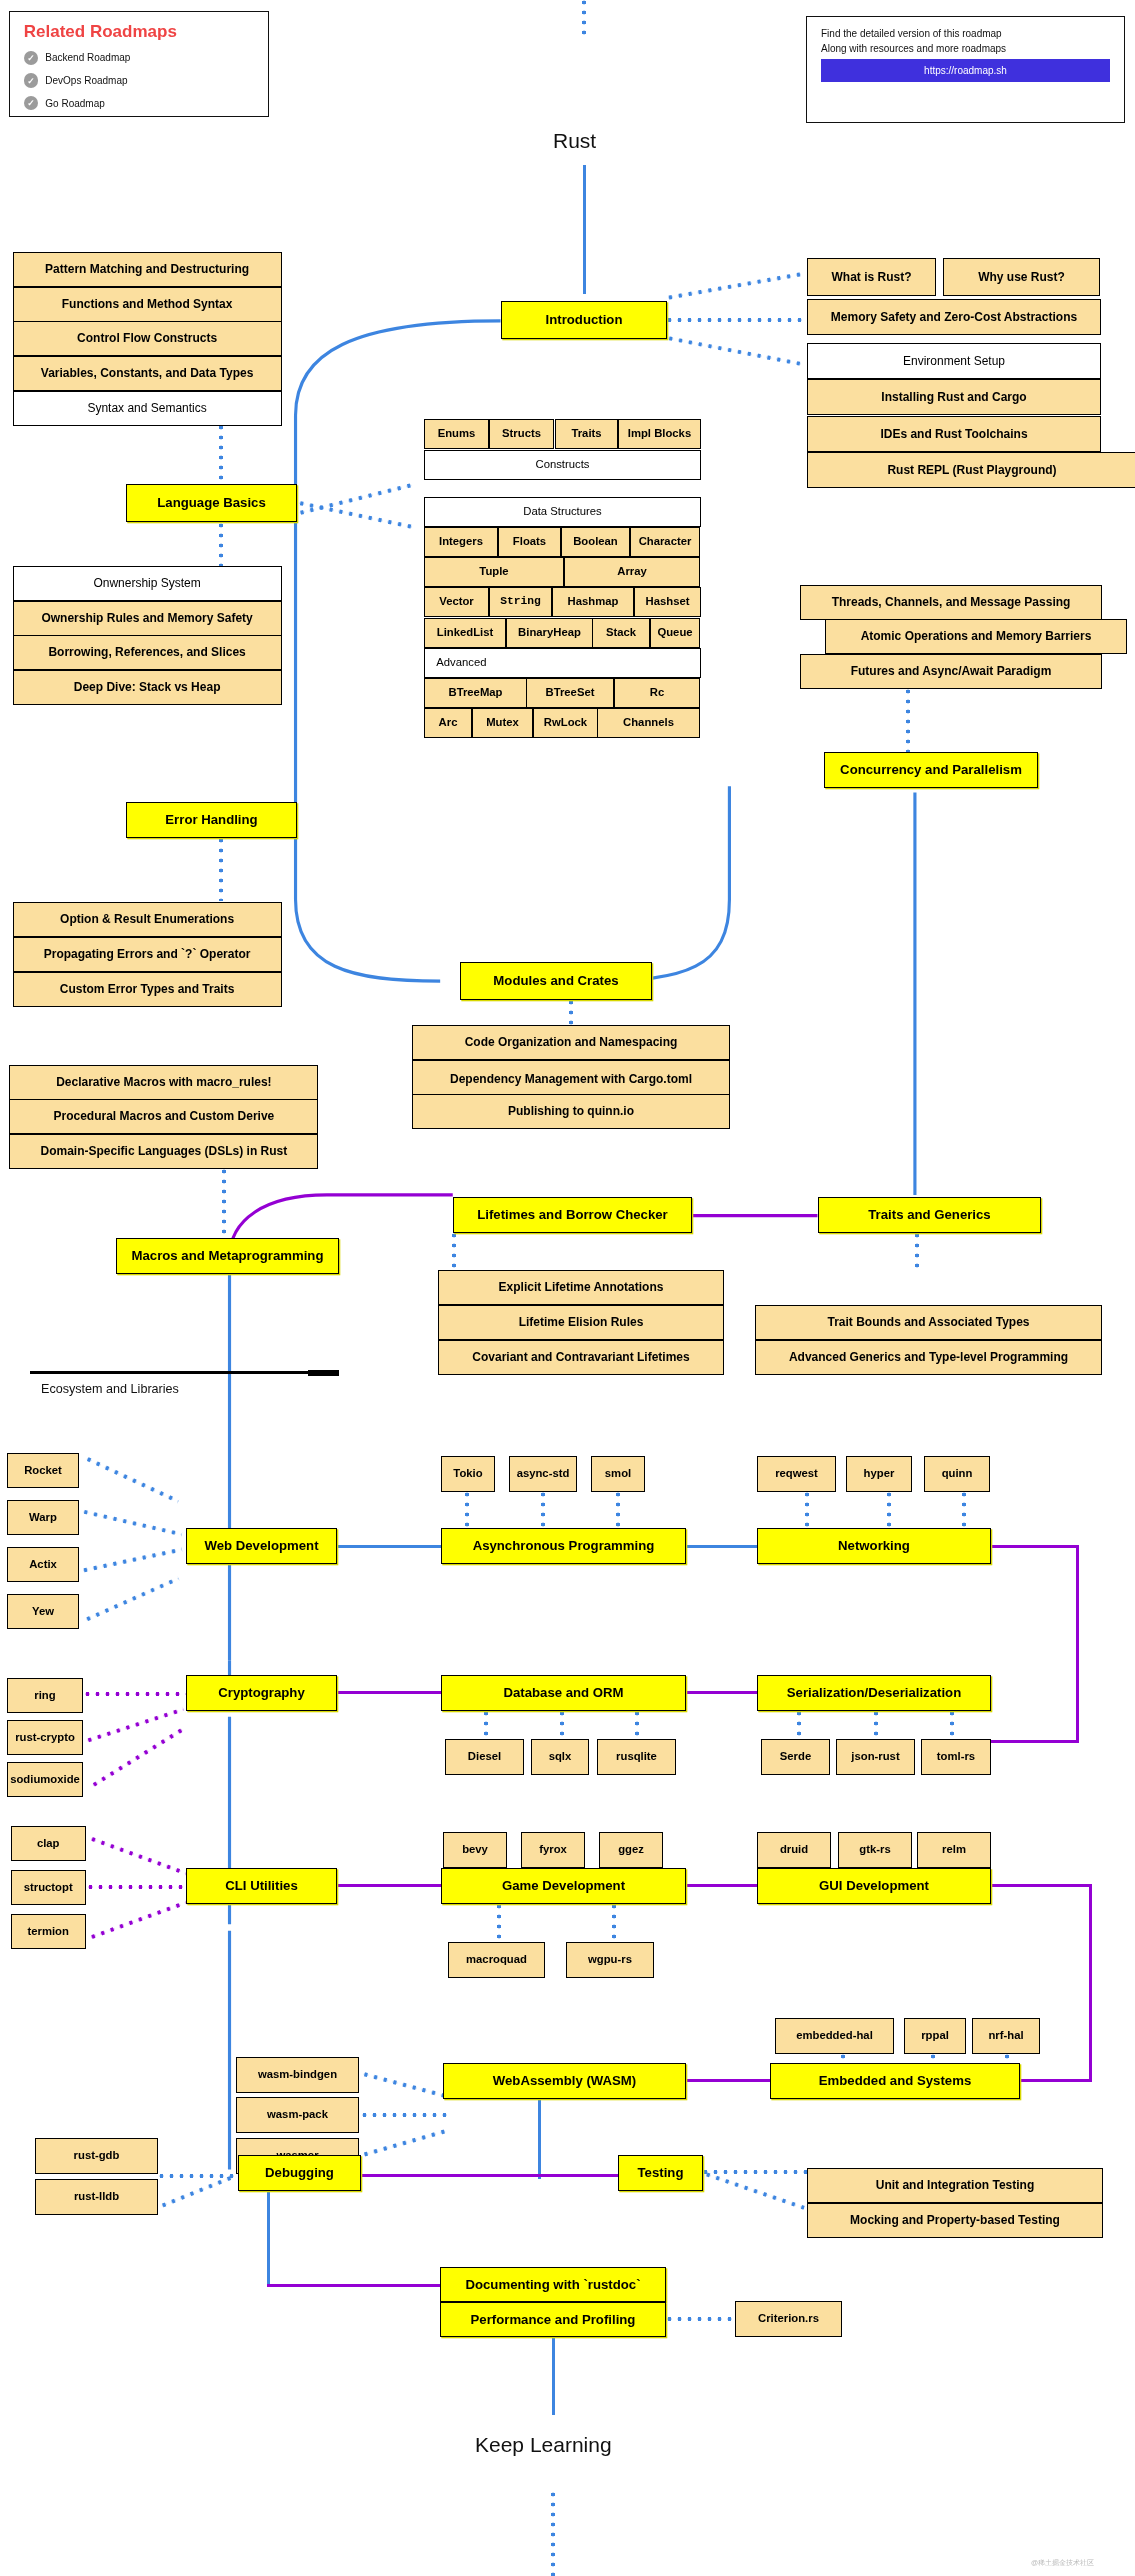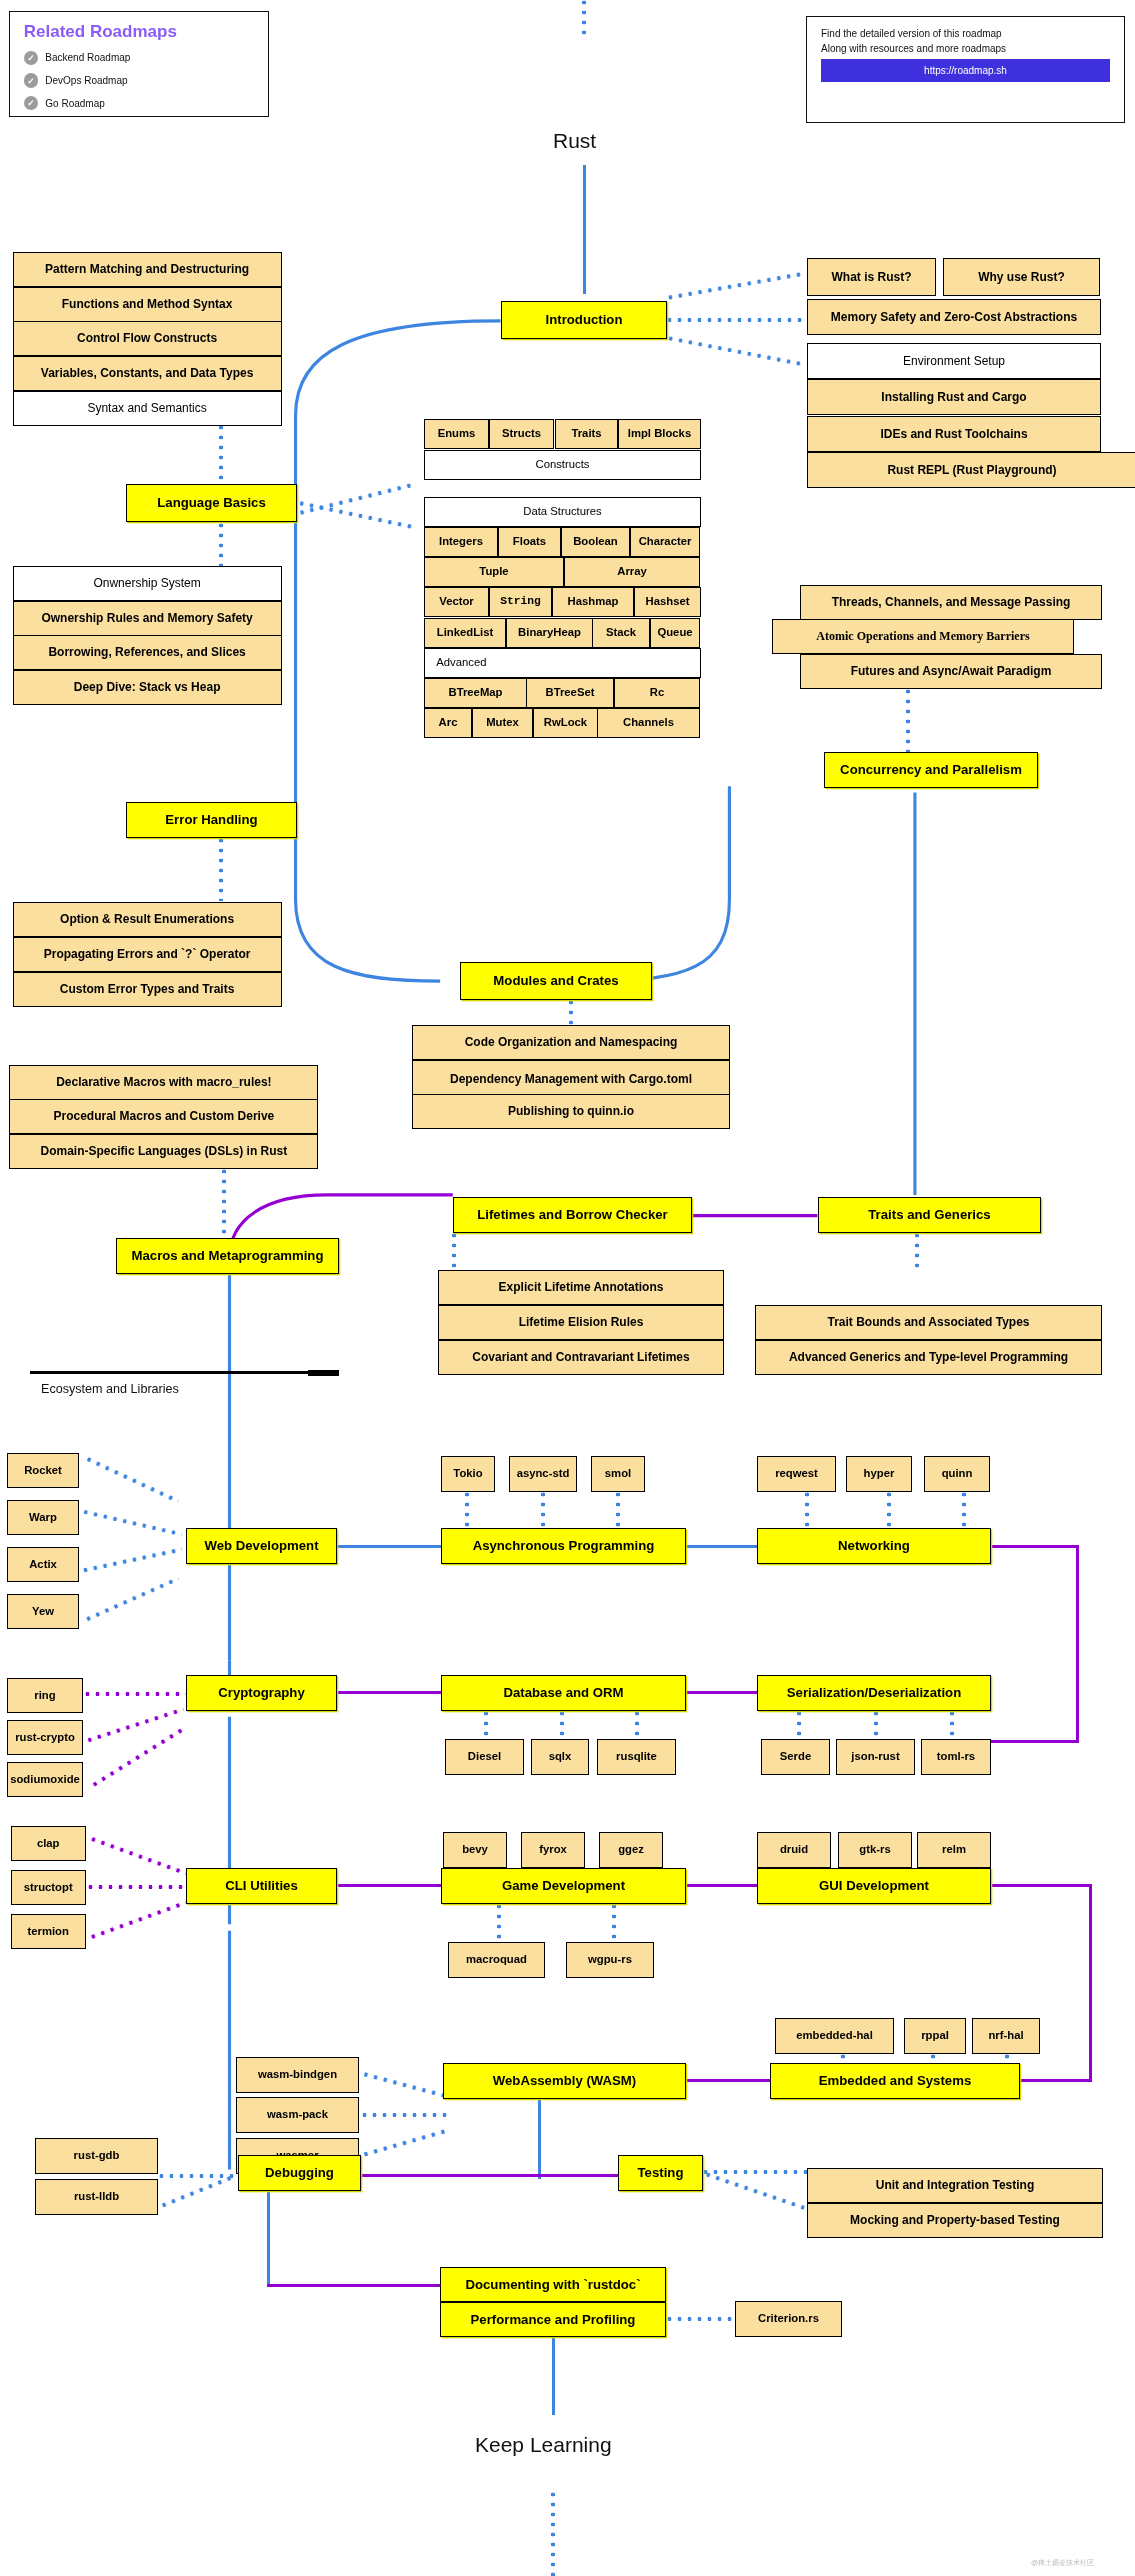--- a/index.html
+++ b/index.html
@@ -67,21 +67,21 @@
 
   svg.wires { position:absolute; left:0; top:0; width:1135px; height:2576px; z-index:1; pointer-events:none; }
 
   
   .panel {
     position:absolute;
     border:1.9px solid #111;
     background:#fff;
     z-index:8;
   }
-  .panel-title { font-size:17px; font-weight:700; color:#8b5cf6; }
+  .panel-title { font-size:17px; font-weight:700; color:#ef4444; }
   .rr-item { display:flex; align-items:center; gap:7px; margin-top:8.2px; }
   .rr-check {
     width:14.5px; height:14.5px; border-radius:50%;
     background:#9b9b9b; color:#fff;
     display:flex; align-items:center; justify-content:center;
     font-size:8.8px; font-weight:700; flex:none;
   }
   .rr-label { font-size:10px; color:#111; }
 
   .cta-line { font-size:10px; color:#111; margin-bottom:3.8px; }
@@ -233,21 +233,21 @@
   <div class="node tan sub" style="left:12.6px; top:635px; width:269px; height:35px;">Borrowing, References, and Slices</div>
   <div class="node tan sub" style="left:12.6px; top:670px; width:269px; height:35px;">Deep Dive: Stack vs Heap</div>
 
   <div class="node yellow sec-title" style="left:126px; top:802px; width:171px; height:36px;">Error Handling</div>
   <div class="dotv" style="left:219px; top:838px; height:63px;"></div>
   <div class="node tan sub" style="left:12.6px; top:902px; width:269px; height:35px;">Option &amp; Result Enumerations</div>
   <div class="node tan sub" style="left:12.6px; top:937px; width:269px; height:35px;">Propagating Errors and `?` Operator</div>
   <div class="node tan sub" style="left:12.6px; top:972px; width:269px; height:35px;">Custom Error Types and Traits</div>
 
   <div class="node tan sub" style="left:800px; top:585px; width:302px; height:35px;">Threads, Channels, and Message Passing</div>
-  <div class="node tan sub" style="left:772px; top:619px; width:302px; height:35px;font-family:Liberation Serif, serif;">Atomic Operations and Memory Barriers</div>
+  <div class="node tan sub" style="left:825px; top:619px; width:302px; height:35px;">Atomic Operations and Memory Barriers</div>
   <div class="node tan sub" style="left:800px; top:654px; width:302px; height:35px;">Futures and Async/Await Paradigm</div>
   <div class="dotv" style="left:906px; top:689px; height:63px;"></div>
   <div class="node yellow sec-title" style="left:824px; top:752px; width:214px; height:36px;">Concurrency and Parallelism</div>
 
   <div class="node yellow sec-title" style="left:460px; top:962px; width:192px; height:38px;">Modules and Crates</div>
   <div class="dotv" style="left:569px; top:1000px; height:38px;"></div>
   <div class="node tan sub" style="left:412px; top:1025px; width:318px; height:35px;">Code Organization and Namespacing</div>
   <div class="node tan sub" style="left:412px; top:1060px; width:318px; height:39px;">Dependency Management with Cargo.toml</div>
   <div class="node tan sub" style="left:412px; top:1094px; width:318px; height:35px;">Publishing to quinn.io</div>
 

